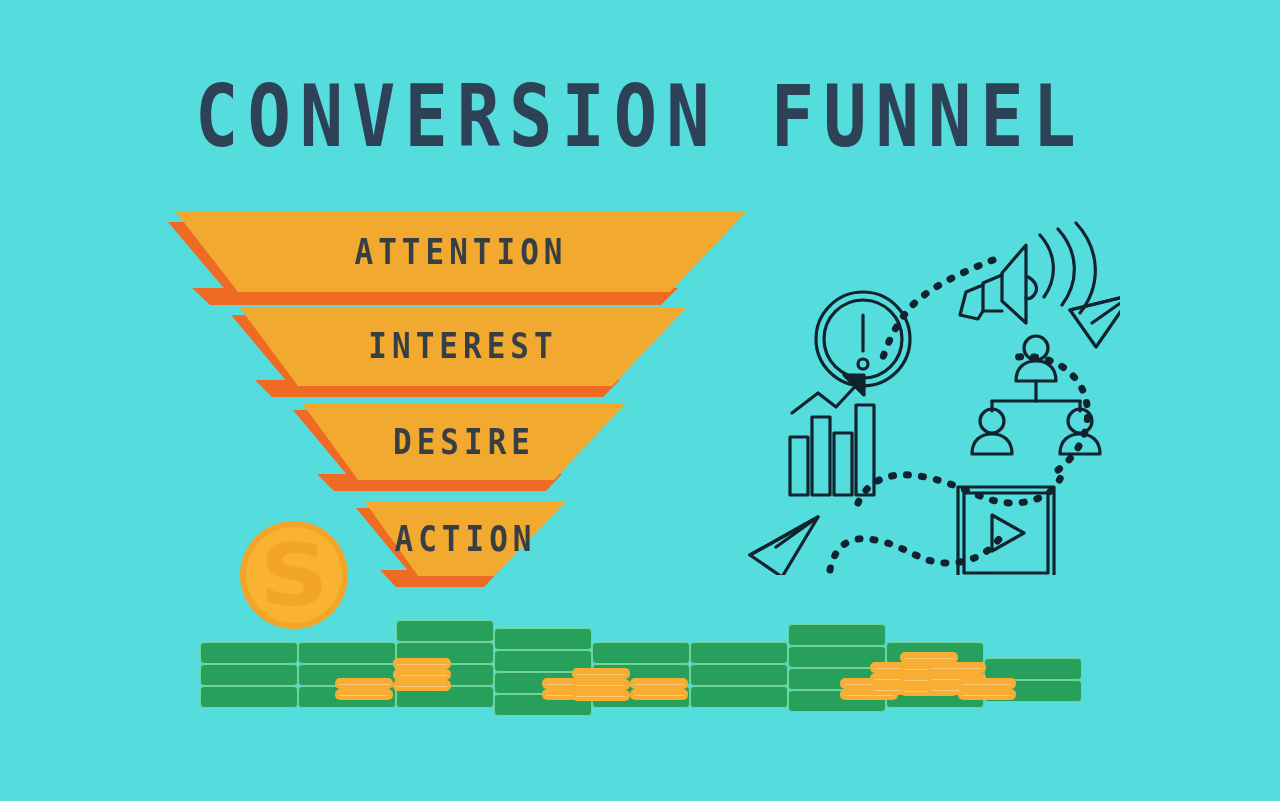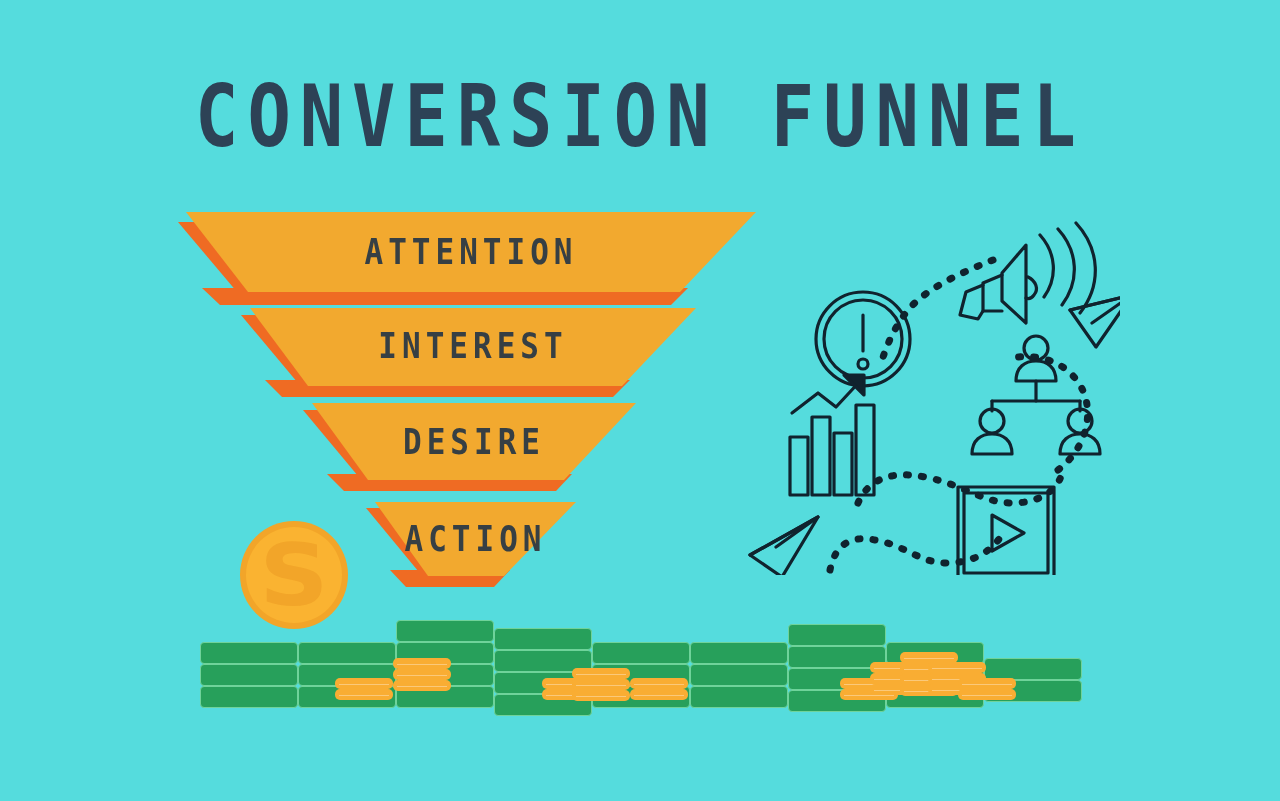--- a/index.html
+++ b/index.html
@@ -39,21 +39,21 @@
   
   #funnel {
     position: absolute;
     left: 0;
     top: 0;
     width: 760px;
     height: 640px;
   }
   .funnel-stage {
     position: absolute;
-    left: 16px;
+    left: 6px;
     top: 0;
     width: 760px;
     height: 640px;
   }
   .funnel-label {
     position: absolute;
     color: #363f44;
     font-family: "DejaVu Sans Mono", "Liberation Mono", monospace;
     font-size: 31px;
     font-weight: bold;

